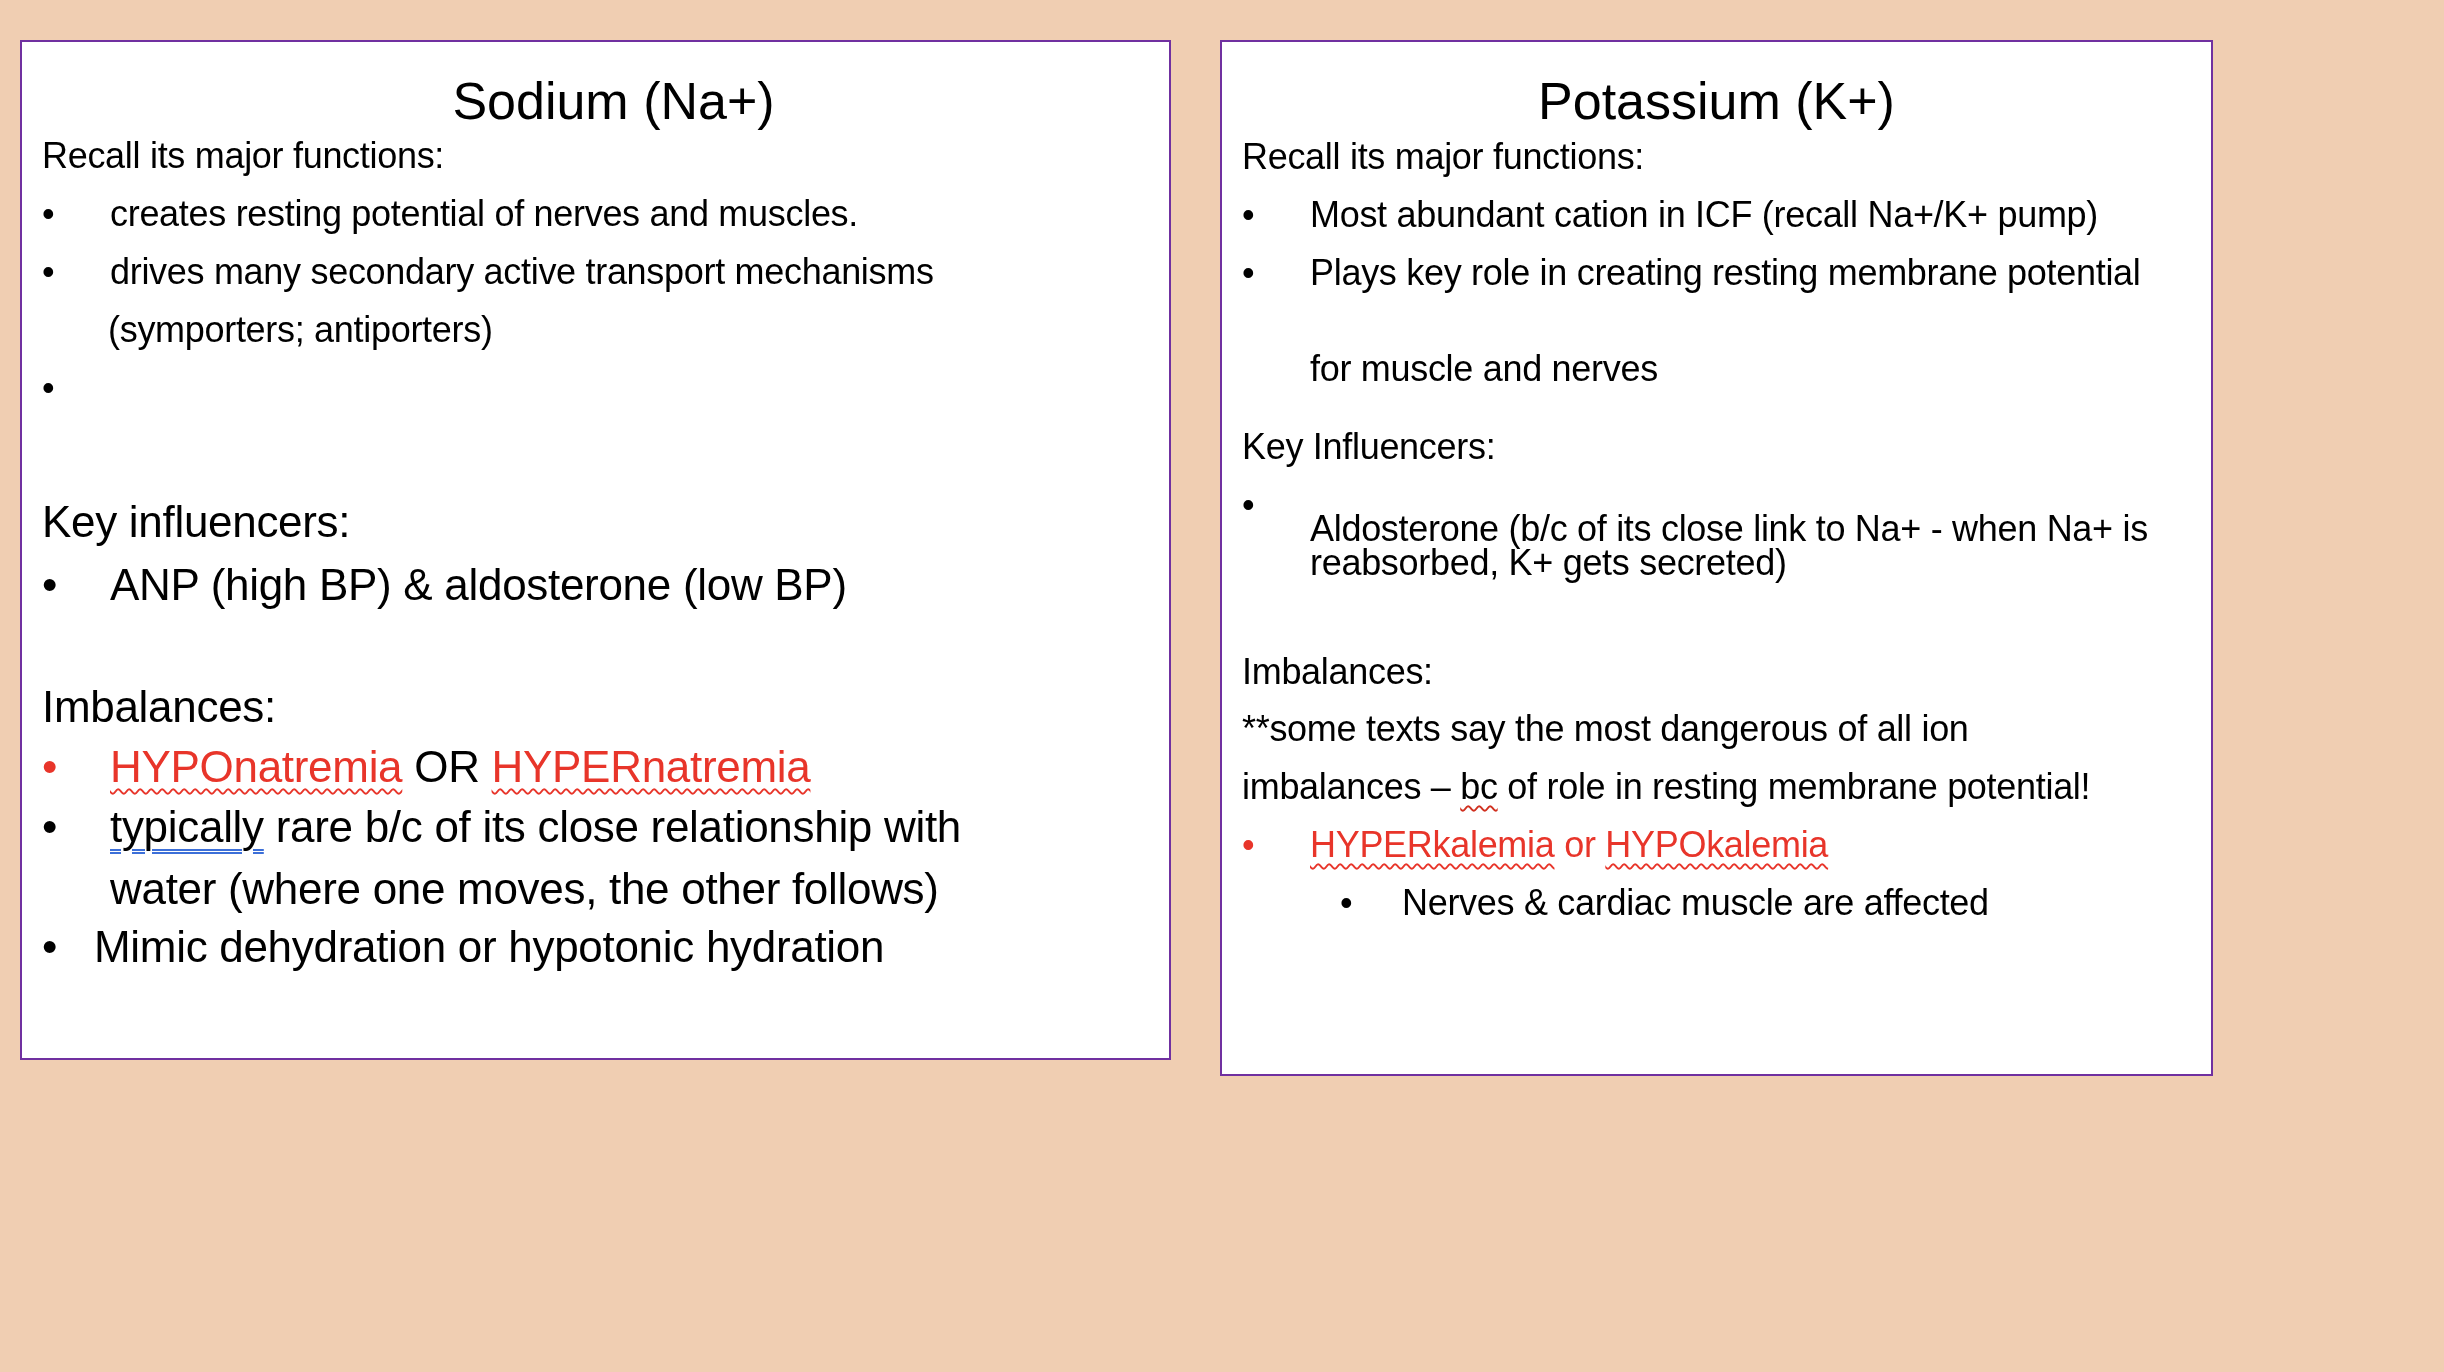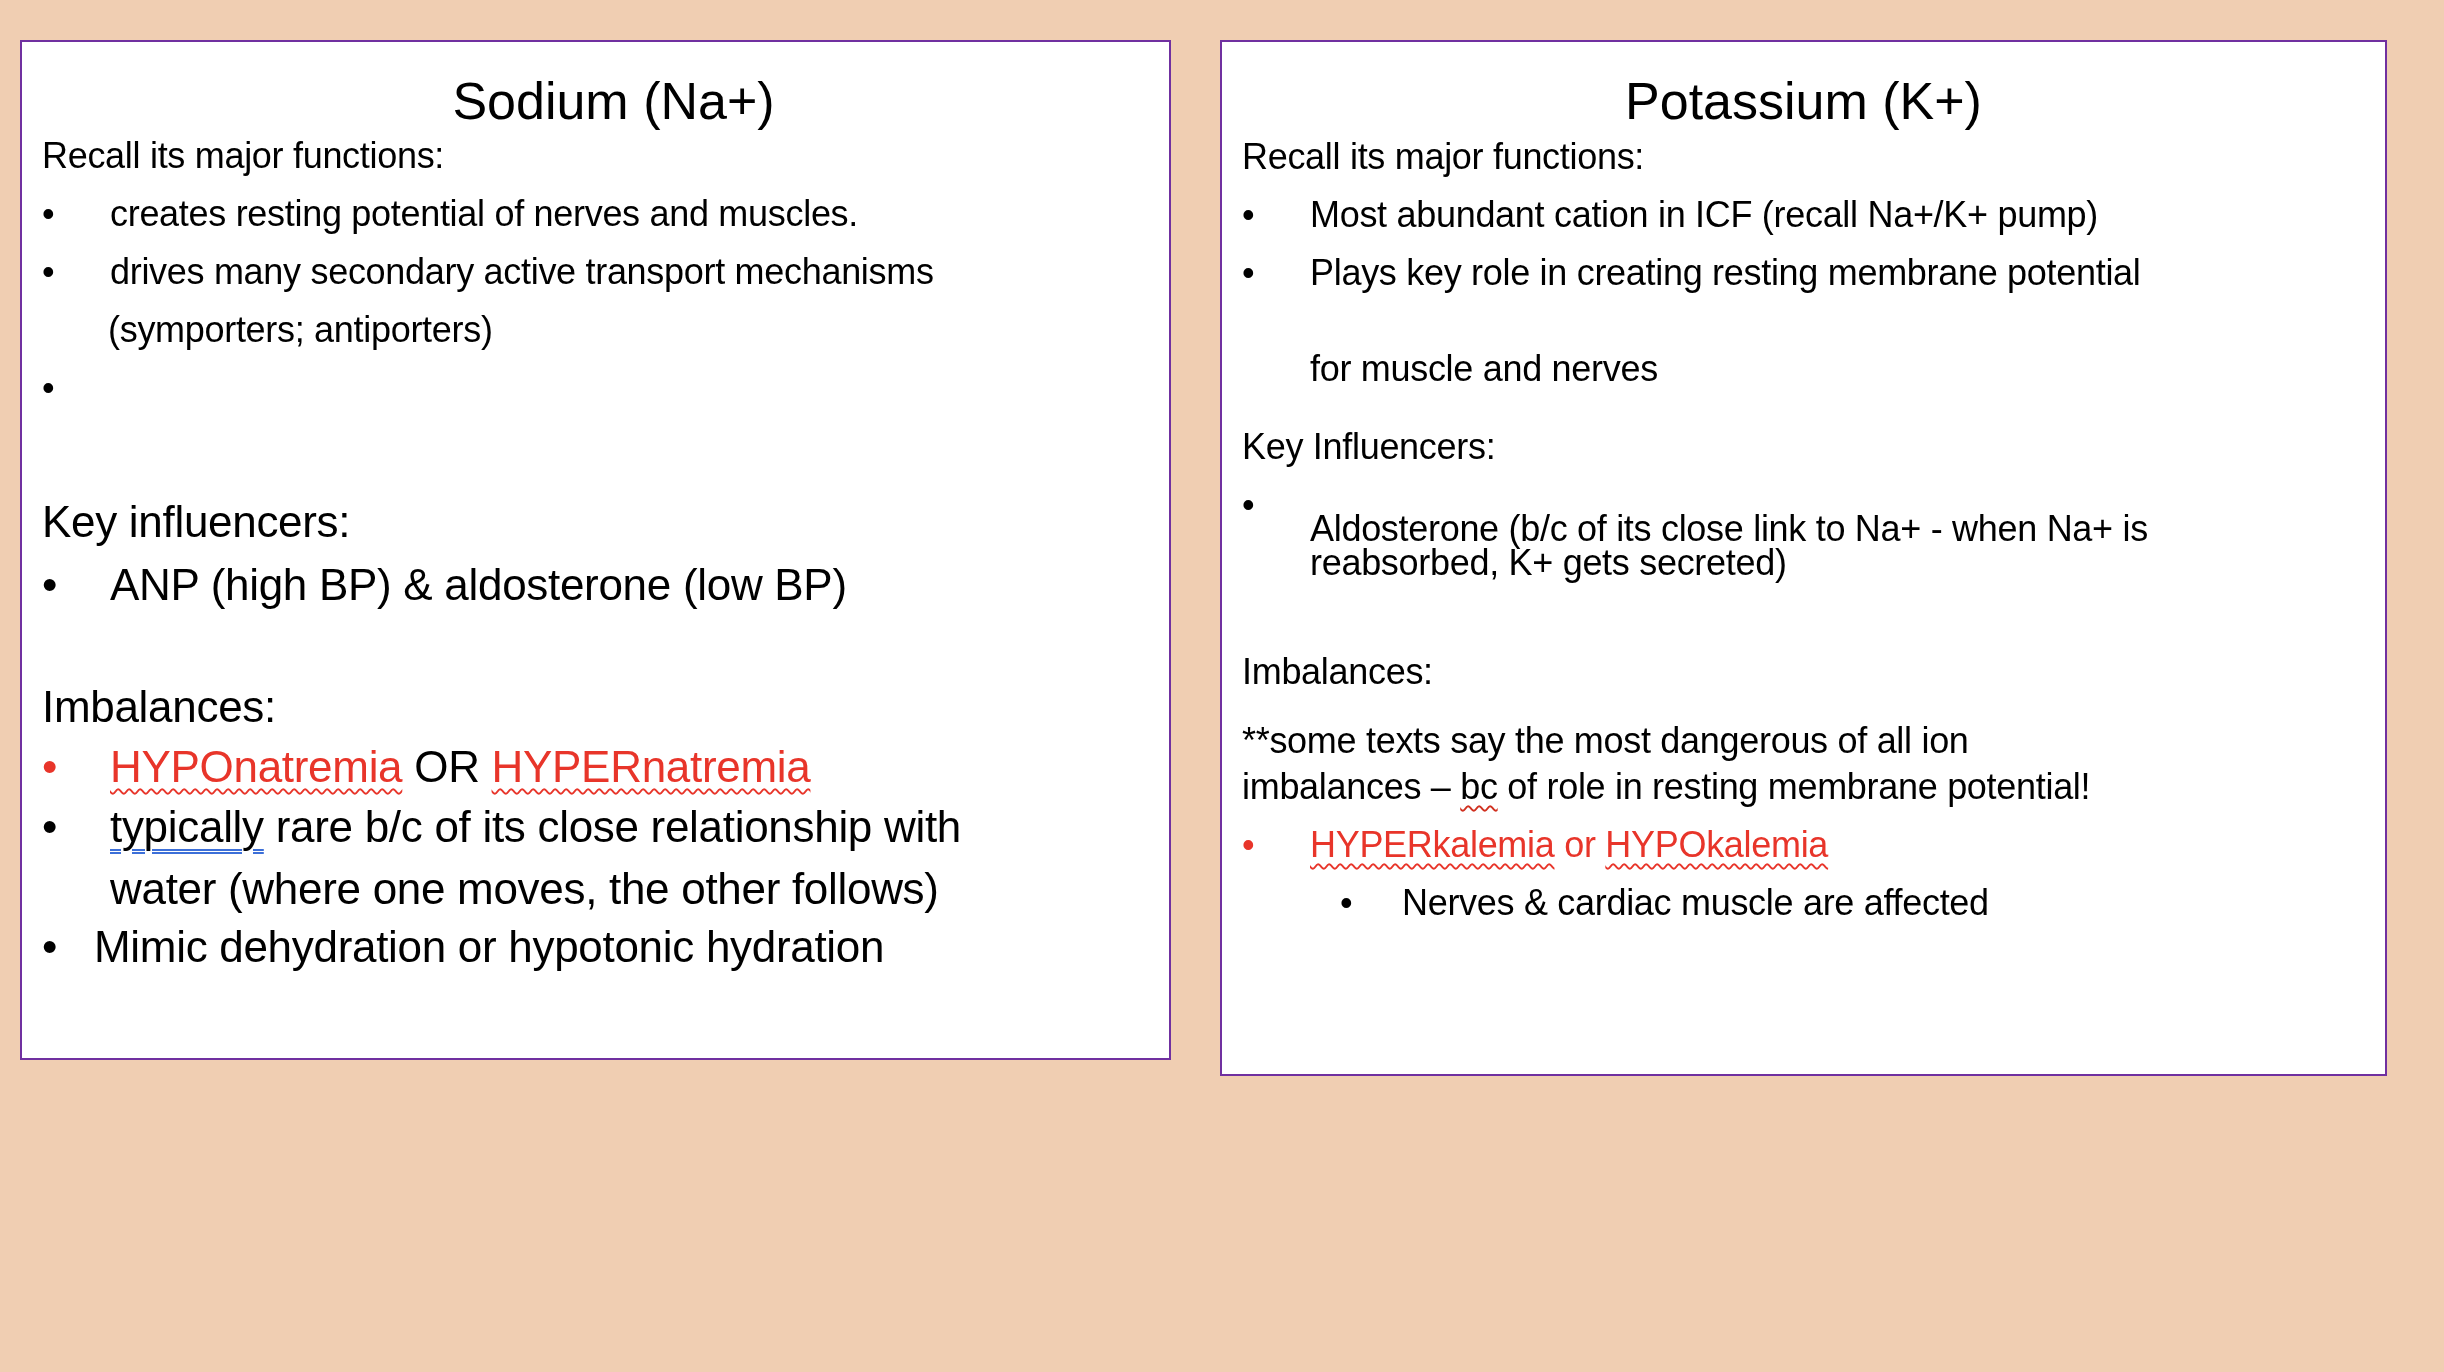--- a/index.html
+++ b/index.html
@@ -1,20 +1,20 @@
 <!DOCTYPE html>
 <html><head>
 <meta charset="utf-8">
 <style>
   html, body { margin:0; padding:0; }
   body { width:2444px; height:1372px; background:#F0CEB2; position:relative; overflow:hidden;
          font-family:"Liberation Sans", sans-serif; color:#000; }
   .card { position:absolute; background:#fff; border:2px solid #7030A0; box-sizing:border-box; }
   #card-sodium { left:20px; top:40px; width:1151px; height:1020px; }
-  #card-potassium { left:1220px; top:40px; width:1167px; height:1036px;text-decoration:underline; }
+  #card-potassium { left:1220px; top:40px; width:993px; height:1036px;text-decoration:underline; }
   .ln { position:absolute; line-height:1; white-space:nowrap; }
   .title { left:0; right:0; text-align:center; font-size:52px; }
   .f39 { font-size:36px; letter-spacing:-0.3px; }
   .f44 { font-size:44px; letter-spacing:-0.3px; }
   .bullet { position:absolute; line-height:1; }
   .red { color:#E8352A; }
   .squiggle { text-decoration: underline wavy #E8352A; text-decoration-thickness:1.5px; text-underline-offset:6px; }
   .squiggle-blk { text-decoration: underline wavy #D0301F; text-decoration-thickness:1.5px; text-underline-offset:6px; }
   .grammar { text-decoration: underline double #3C6FD8; text-underline-offset:7px; text-decoration-thickness:2px; }
 </style>
@@ -67,21 +67,21 @@
   <span class="bullet f39" style="left:20px; top:213px;">•</span>
   <div class="ln f39" style="left:88px; top:213px;">Plays key role in creating resting membrane potential</div>
   <div class="ln f39" style="left:88px; top:271px;margin-top:38px;">for muscle and nerves</div>
 
   <div class="ln f39" style="left:20px; top:387px;">Key Influencers:</div>
   <span class="bullet f39" style="left:20px; top:445px;">•</span>
   <div class="ln f39" style="left:88px; top:445px;margin-top:24px;">Aldosterone (b/c of its close link to Na+ - when Na+ is</div>
   <div class="ln f39" style="left:88px; top:503px;">reabsorbed, K+ gets secreted)</div>
 
   <div class="ln f39" style="left:20px; top:612px;">Imbalances:</div>
-  <div class="ln f39" style="left:20px; top:669px;margin-top:12px;">**some texts say the most dangerous of all ion</div>
+  <div class="ln f39" style="left:20px; top:669px;">**some texts say the most dangerous of all ion</div>
   <div class="ln f39" style="left:20px; top:727px;">
     <span>imbalances – </span><span class="squiggle-blk">bc</span><span> of role in resting membrane potential!</span>
   </div>
 
   <span class="bullet f39 red" style="left:20px; top:785px;">•</span>
   <div class="ln f39" style="left:88px; top:785px;">
     <span class="red squiggle">HYPERkalemia</span><span class="red"> or </span><span class="red squiggle">HYPOkalemia</span>
   </div>
 
   <span class="bullet f39" style="left:118px; top:843px;">•</span>

